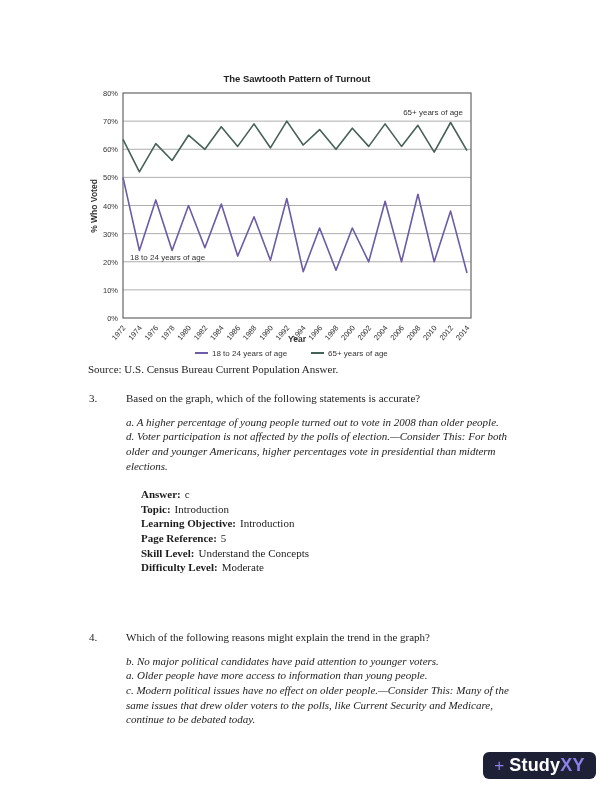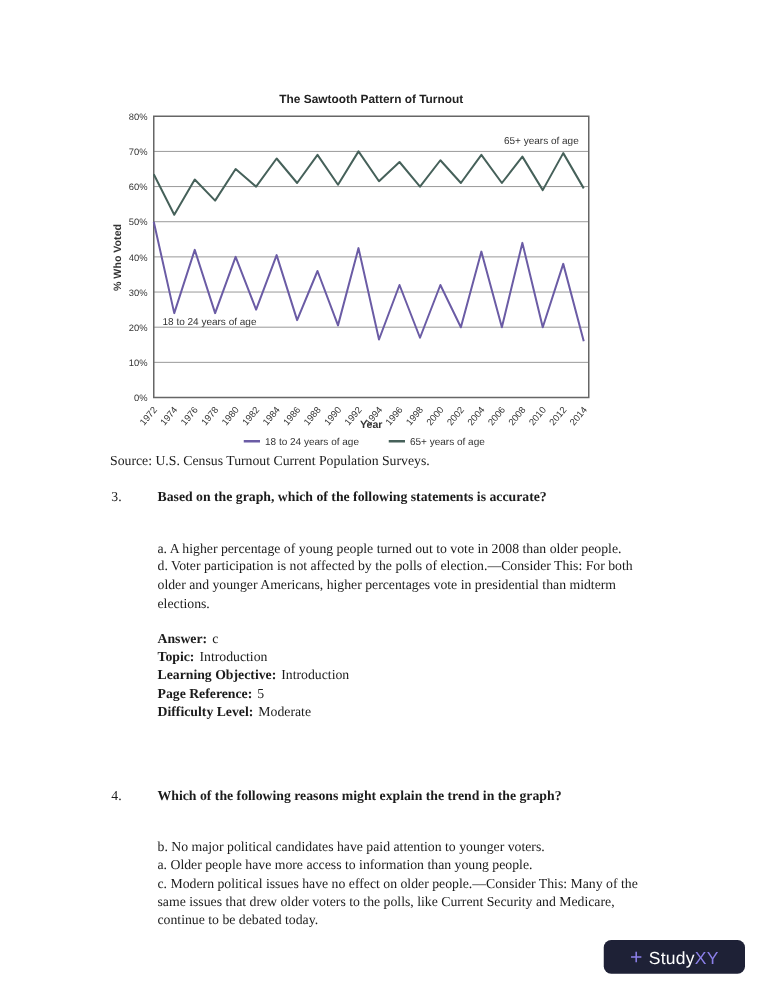--- a/index.html
+++ b/index.html
@@ -15,32 +15,32 @@
   .cannot{font:8px "Liberation Sans",sans-serif;fill:#333;}
   .cleg{font:8px "Liberation Sans",sans-serif;fill:#333;}
   
   .textblock{position:absolute;font-size:11px;line-height:1.33;}
   #source-line{left:88px;top:362px;width:440px;}
   .question{position:absolute;left:89px;width:440px;font-size:11px;line-height:1.33;}
   #question-3{top:391px;}
   #question-4{top:630px;}
   .qrow{display:flex;}
   .qnum{width:37px;flex:0 0 37px;}
-  .qtext{flex:1;max-width:402px;font-weight:bold;}
-  .choices{margin-left:37px;margin-top:26px;width:402px;}
+  .qtext{flex:1;max-width:402px;}
+  .choices{margin-left:37px;margin-top:9px;width:402px;font-style:italic;}
   .answers{margin-left:37px;margin-top:14px;width:402px;}
-  .answers b{margin-right:4px;}
+  .answers b{margin-right:4px;margin-left:15px;}
   
   #studyxy-badge{
     position:absolute;left:483px;top:752px;width:113px;height:27px;
     border-radius:6px;display:flex;align-items:center;justify-content:center;
     font-family:"Liberation Sans",sans-serif;
   }
   #studyxy-plus{font-size:17px;font-weight:300;margin-right:5px;line-height:1;}
-  #studyxy-word{font-size:14px;font-weight:normal;letter-spacing:0.2px;}
+  #studyxy-word{font-size:18px;font-weight:bold;letter-spacing:0.2px;}
 </style>
 </head>
 <body>
 
 <svg id="chart-svg" viewBox="0 0 482 300" xmlns="http://www.w3.org/2000/svg">
     <text x="224" y="16" text-anchor="middle" class="ctitle">The Sawtooth Pattern of Turnout</text>
     <text x="45" y="255" text-anchor="end" class="tick">0%</text>
     <line x1="50" x2="398" y1="223.875" y2="223.875" stroke="#999" stroke-width="0.8"></line>
     <text x="45" y="226.875" text-anchor="end" class="tick">10%</text>
     <line x1="50" x2="398" y1="195.75" y2="195.75" stroke="#999" stroke-width="0.8"></line>
@@ -84,36 +84,37 @@
     <text x="390" y="49" text-anchor="end" class="cannot">65+ years of age</text>
     <text x="57" y="194" text-anchor="start" class="cannot">18 to 24 years of age</text>
     <text transform="translate(24,140) rotate(-90)" text-anchor="middle" class="clabel">% Who Voted</text>
     <text x="224" y="276" text-anchor="middle" class="clabel">Year</text>
     <line x1="122" x2="135" y1="287" y2="287" stroke="#6b5ca5" stroke-width="2"></line>
     <text x="139" y="290" text-anchor="start" class="cleg">18 to 24 years of age</text>
     <line x1="238" x2="251" y1="287" y2="287" stroke="#46615a" stroke-width="2"></line>
     <text x="255" y="290" text-anchor="start" class="cleg">65+ years of age</text>
   </svg>
 
-<div class="textblock" id="source-line">Source: U.S. Census Turnout Current Population Surveys.</div>
+<div class="textblock" id="source-line">Source: U.S. Census Bureau Current Population Answer.</div>
 
 <div class="question" id="question-3">
   <div class="qrow">
     <span class="qnum">3.</span>
     <span class="qtext">Based on the graph, which of the following statements is accurate?</span>
   </div>
   <div class="choices">
     <div>a. A higher percentage of young people turned out to vote in 2008 than older people.</div>
     <div>d. Voter participation is not affected by the polls of election.—Consider This:  For both older and younger Americans, higher percentages vote in presidential than midterm elections.</div>
   </div>
   <div class="answers">
     <div><b>Answer:</b><span>c</span></div>
     <div><b>Topic:</b><span>Introduction</span></div>
     <div><b>Learning Objective:</b><span>Introduction</span></div>
     <div><b>Page Reference:</b><span>5</span></div>
+    <div><b>Skill Level:</b><span>Understand the Concepts</span></div>
     <div><b>Difficulty Level:</b><span>Moderate</span></div>
   </div>
 </div>
 
 <div class="question" id="question-4">
   <div class="qrow">
     <span class="qnum">4.</span>
     <span class="qtext">Which of the following reasons might explain the trend in the graph?</span>
   </div>
   <div class="choices">

